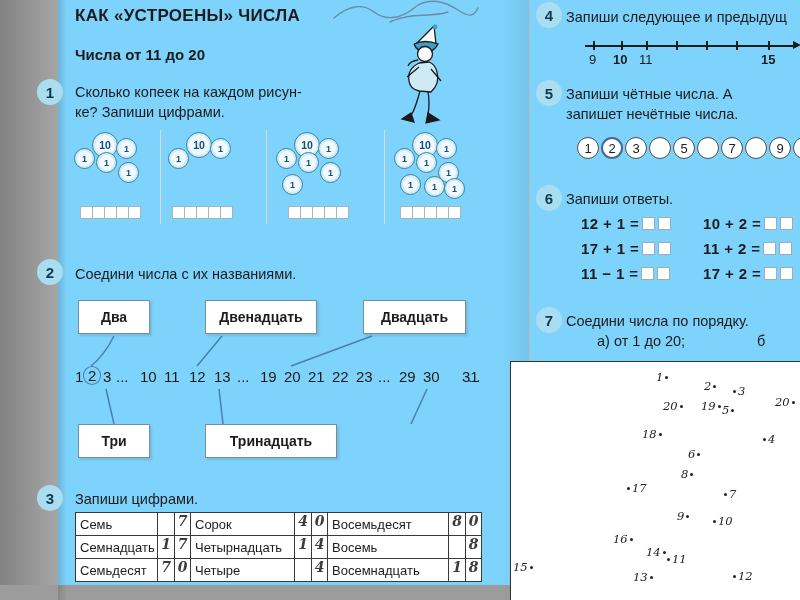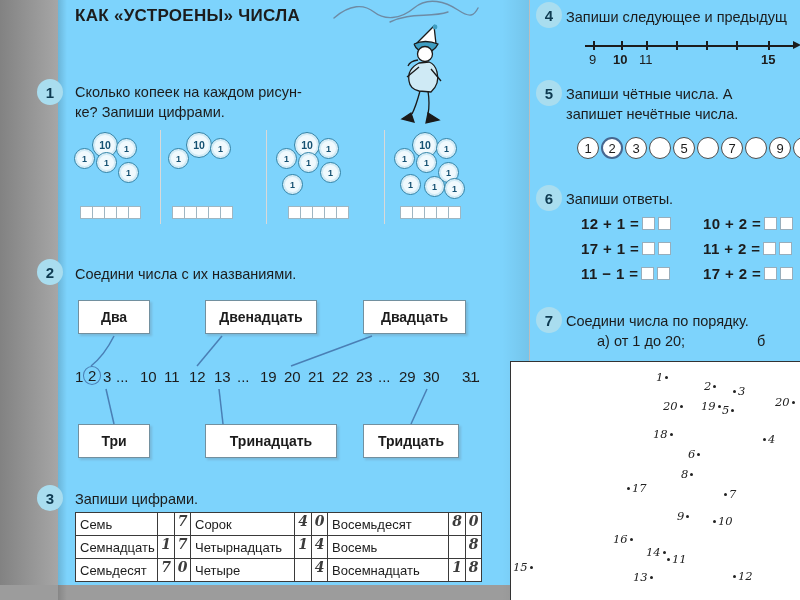--- a/index.html
+++ b/index.html
@@ -80,20 +80,21 @@
       <path d="M38 36 q-8 1 -10 6"></path>
       <path d="M39 39 q-12 6 -10 18 q1 8 10 10 l12 1 q9 -8 6 -20 q-2 -8 -8 -10 z" fill="#cfeaf5"></path>
       <path d="M39 43 l-12 10 M51 45 l10 12"></path>
       <path d="M40 67 q-4 15 -8 23 M48 67 q2 13 0 23"></path>
       <path d="M31 89 l-9 6 12 3 z" fill="#1a1a1a"></path>
       <path d="M48 89 l11 7 -13 3 z" fill="#1a1a1a"></path>
     </g>
   </svg>
 
   <div class="abs title" style="left:75px;top:6px">КАК «УСТРОЕНЫ» ЧИСЛА</div>
+  <div class="abs subtitle" style="left:75px;top:46px">Числа от 11 до 20</div>
 
   <div class="abs exnum" style="left:37px;top:79px">1</div>
   <div class="abs task" style="left:75px;top:82px;width:312px">
     <div>Сколько копеек на каждом рисун-</div>
     <div>ке? Запиши цифрами.</div>
   </div>
 
   <div class="abs vdiv" style="left:160px;top:130px;height:94px"></div>
   <div class="abs vdiv" style="left:266px;top:130px;height:94px"></div>
   <div class="abs vdiv" style="left:384px;top:130px;height:94px"></div>
@@ -182,21 +183,20 @@
       <span style="left: 356px;">23</span>
       <span style="left: 378px;">...</span>
       <span style="left: 399px;">29</span>
       <span style="left: 423px;">30</span>
       <span style="left: 462px;">31</span>
       <span style="left: 468px;">...</span>
     </div>
 
   <div class="abs wordbox" style="left:78px;top:424px;width:72px">Три</div>
   <div class="abs wordbox" style="left:205px;top:424px;width:132px">Тринадцать</div>
-  <div class="abs wordbox" style="left:363px;top:424px;width:96px">Тридцать</div>
 
   <div class="abs exnum" style="left:37px;top:485px">3</div>
   <div class="abs task" style="left:75px;top:489px">Запиши цифрами.</div>
 
   <table class="abs t3" style="left:75px;top:512px">
     <tbody>
         <tr>
       <td style="width:82px">Семь</td>
       <td class="dg"><i></i><i>7</i></td>
       <td style="width:104px">Сорок</td>
@@ -302,21 +302,21 @@
   <div class="abs sub" style="left:757px;top:333px">б</div>
   <div class="abs dotbox" style="left:510px;top:361px;width:300px;height:248px">
     <div id="dotfield" style="position:relative;width:100%;height:100%">
         <span class="pt" style="left: 145px; top: 8px;">1<i class="pdot"></i></span>
         <span class="pt" style="left: 193px; top: 17px;">2<i class="pdot"></i></span>
         <span class="pt" style="left: 220px; top: 22px;"><i class="pdot"></i>3</span>
         <span class="pt" style="left: 152px; top: 37px;">20<i class="pdot"></i></span>
         <span class="pt" style="left: 190px; top: 37px;">19<i class="pdot"></i></span>
         <span class="pt" style="left: 211px; top: 41px;">5<i class="pdot"></i></span>
         <span class="pt" style="left: 264px; top: 33px;">20<i class="pdot"></i></span>
-        <span class="pt" style="left: 142px; top: 65px;">18<i class="pdot"></i></span>
+        <span class="pt" style="left: 131px; top: 65px;">18<i class="pdot"></i></span>
         <span class="pt" style="left: 250px; top: 70px;"><i class="pdot"></i>4</span>
         <span class="pt" style="left: 177px; top: 85px;">6<i class="pdot"></i></span>
         <span class="pt" style="left: 170px; top: 105px;">8<i class="pdot"></i></span>
         <span class="pt" style="left: 114px; top: 119px;"><i class="pdot"></i>17</span>
         <span class="pt" style="left: 211px; top: 125px;"><i class="pdot"></i>7</span>
         <span class="pt" style="left: 166px; top: 147px;">9<i class="pdot"></i></span>
         <span class="pt" style="left: 200px; top: 152px;"><i class="pdot"></i>10</span>
         <span class="pt" style="left: 102px; top: 170px;">16<i class="pdot"></i></span>
         <span class="pt" style="left: 135px; top: 183px;">14<i class="pdot"></i></span>
         <span class="pt" style="left: 154px; top: 190px;"><i class="pdot"></i>11</span>

